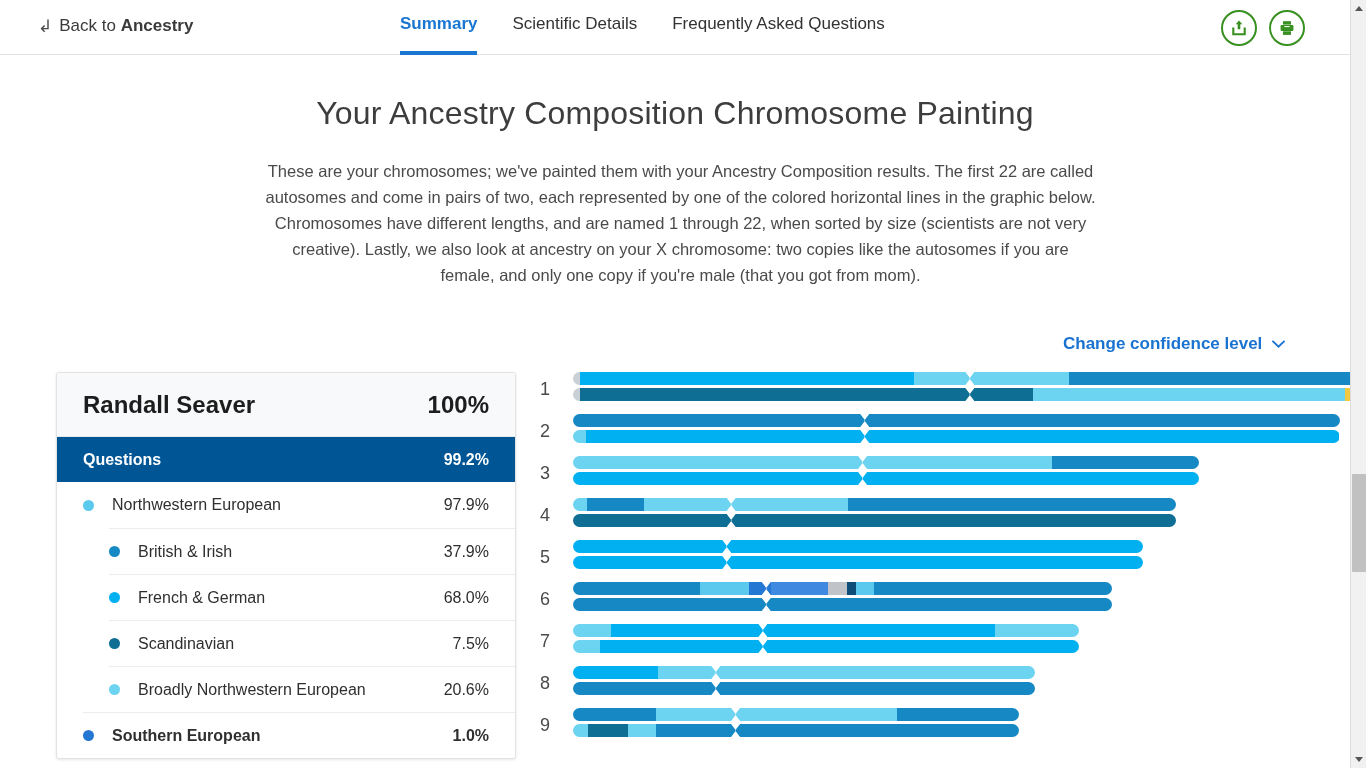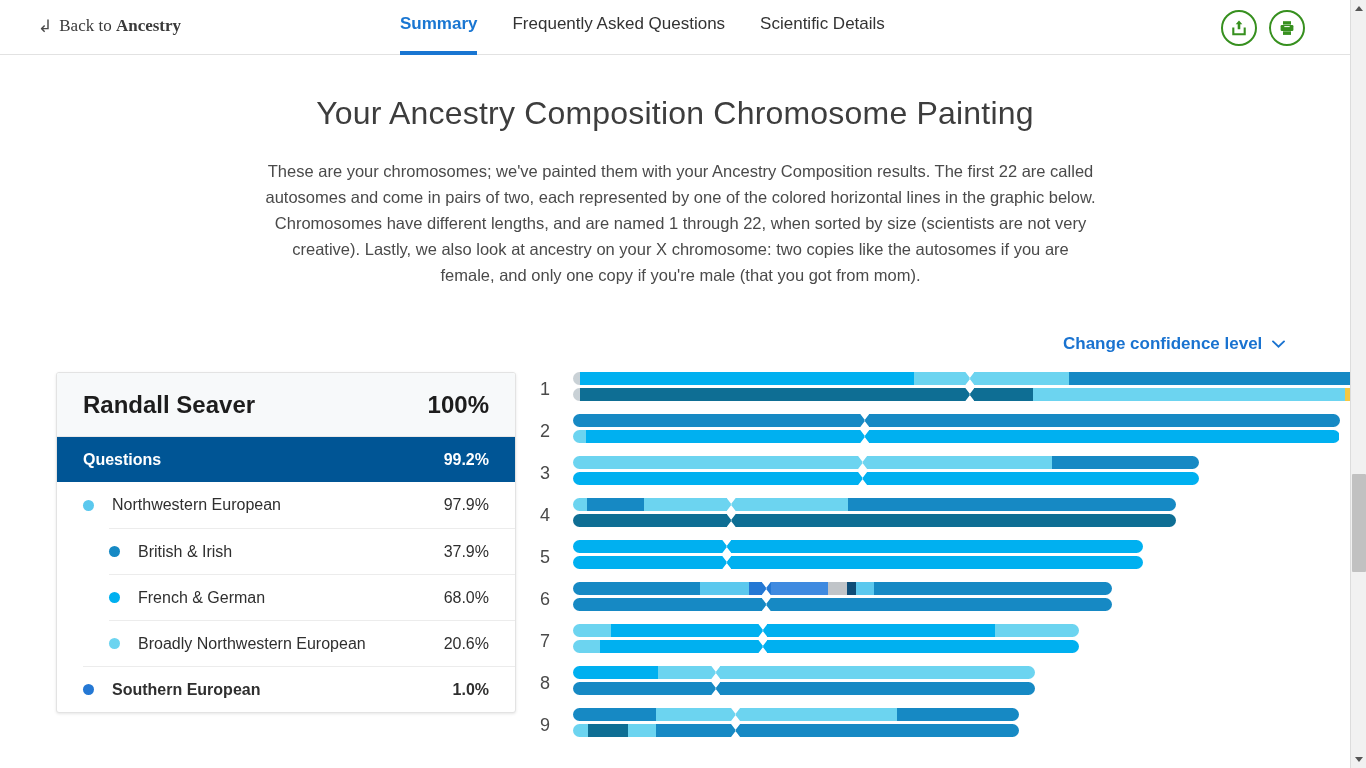--- a/index.html
+++ b/index.html
@@ -20,21 +20,21 @@
     background: #ffffff;
     border-bottom: 1px solid #e2e2e2;
   }
   .back-link {
     position: absolute; left: 38px; top: 16px;
     font-size: 17px; color: #3a3a3a;
     display: flex; align-items: center; gap: 7px;
     cursor: pointer; white-space: nowrap;
   }
   .back-arrow { font-size: 17px; color: #4a4a4a; line-height: 1; }
-  .back-label { font-weight: 400; font-family: Liberation Serif, serif; }
+  .back-label { font-weight: 400; }
   .back-label b { font-weight: 700; }
 
   .tabs { position: absolute; left: 400px; top: 0; height: 55px; display: flex; align-items: flex-start; }
   .tab {
     position: relative; height: 55px;
     display: flex; align-items: center;
     padding: 0 0 8px 0; margin-right: 35px;
     font-size: 17px; color: #333; cursor: pointer; white-space: nowrap;
   }
   .tab.active { color: #1976d2; font-weight: 600; }
@@ -158,24 +158,24 @@
     <div class="back-link">
       <span class="back-arrow">↲</span>
       <span class="back-label"><span>Back to </span><b>Ancestry</b></span>
     </div>
 
     <div class="tabs">
       <div class="tab active">
         <span>Summary</span>
       </div>
       <div class="tab">
+        <span>Scientific Details</span>
+      </div>
+      <div class="tab">
         <span>Frequently Asked Questions</span>
-      </div>
-      <div class="tab">
-        <span>Scientific Details</span>
       </div>
     </div>
 
     <div class="nav-icons">
       <div class="circ-btn">
         <span>
           <svg width="18" height="18" viewBox="0 0 18 18">
             <path d="M9 1.6 L12.3 5.2 H10.3 V10.2 H7.7 V5.2 H5.7 Z" fill="#37901f"></path>
             <path d="M3.3 8.4 V15.2 H14.7 V8.4" fill="none" stroke="#37901f" stroke-width="2.1"></path>
           </svg>
@@ -225,20 +225,25 @@
           <span class="dot" style="background: rgb(22, 137, 196);"></span>
           <span class="lab">British &amp; Irish</span>
           <span class="val">37.9%</span>
         </div>
         <div class="row lvl2">
           <span class="dot" style="background: rgb(0, 176, 240);"></span>
           <span class="lab">French &amp; German</span>
           <span class="val">68.0%</span>
         </div>
         <div class="row lvl2">
+          <span class="dot" style="background: rgb(14, 110, 148);"></span>
+          <span class="lab">Scandinavian</span>
+          <span class="val">7.5%</span>
+        </div>
+        <div class="row lvl2">
           <span class="dot" style="background: rgb(108, 212, 240);"></span>
           <span class="lab">Broadly Northwestern European</span>
           <span class="val">20.6%</span>
         </div>
         <div class="row lvl1 bold">
           <span class="dot" style="background: rgb(36, 120, 212);"></span>
           <span class="lab">Southern European</span>
           <span class="val">1.0%</span>
         </div>
       </div>

